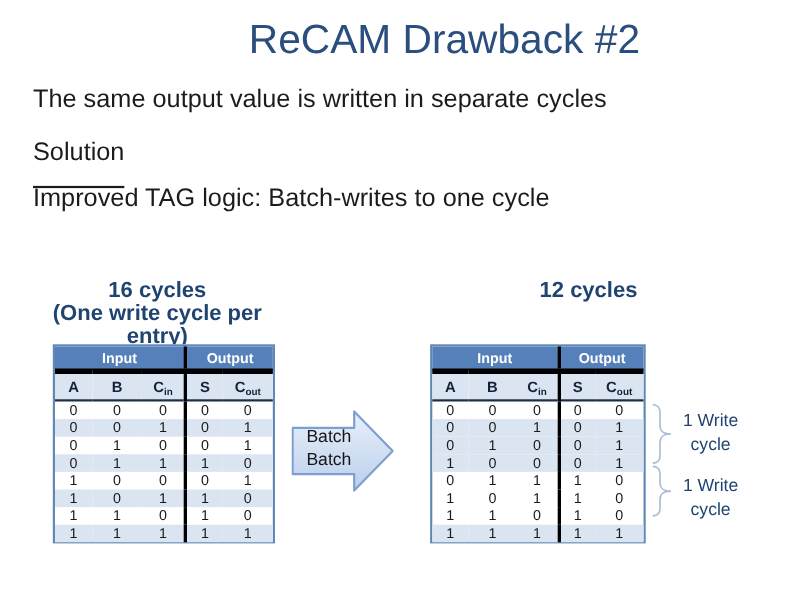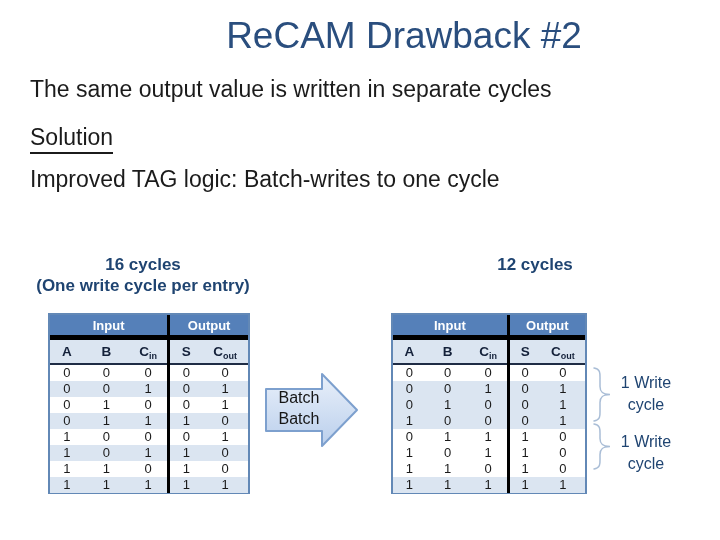--- a/index.html
+++ b/index.html
@@ -12,26 +12,26 @@
   .abs{position:absolute;}
 
   
   .slide-title{
     top:15px;left:0;width:720px;text-align:center;
     font-size:37px;font-weight:400;color:#2A4E7E;letter-spacing:0px;padding-left:44px;
   }
   .body-line{left:30px;font-size:23px;color:#1b1b1b;font-weight:400;}
   .line1{top:76px;}
   .solution{top:124px;}
-  .solution span{display:inline-block;border-bottom:2px solid #1b1b1b;padding-bottom:1px;}
+  .solution span{display:inline-block;border-bottom:2px solid #1b1b1b;padding-bottom:18px;}
   .line2{top:166px;}
 
   
   .caption{
-    font-size:17px;font-weight:700;color:#1F4471;
+    font-size:20px;font-weight:700;color:#1F4471;
     text-align:center;line-height:21px;top:254px;
   }
   .cap-left{left:23px;width:240px;}
   .cap-right{left:399px;width:272px;}
 
   
   .table-box{top:313px;border:2px solid #6288B6;background:#fff;}
   .table-left{left:48px;width:198px;height:177px;}
   .table-right{left:391px;width:192px;height:177px;}
   table.tt{border-collapse:collapse;table-layout:fixed;width:100%;height:100%;}

